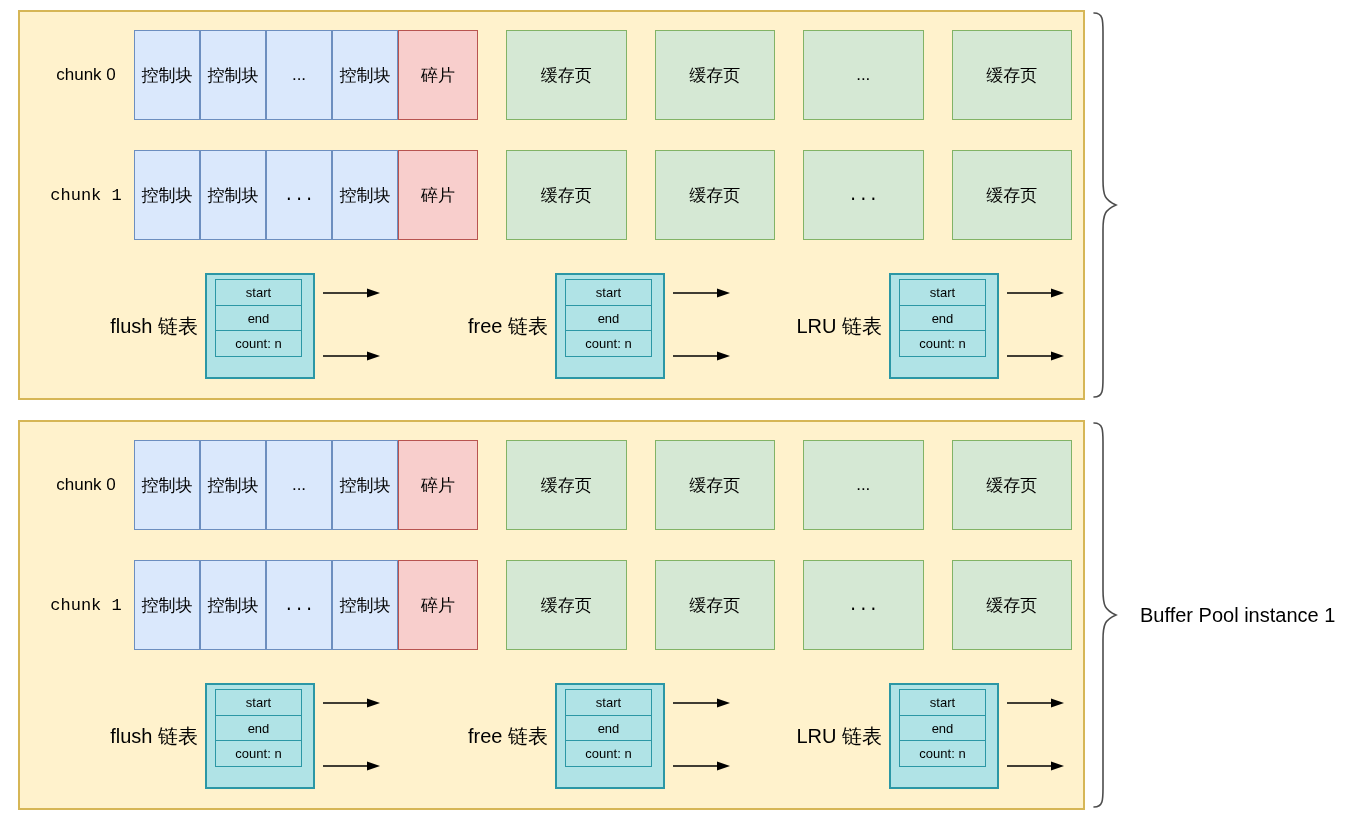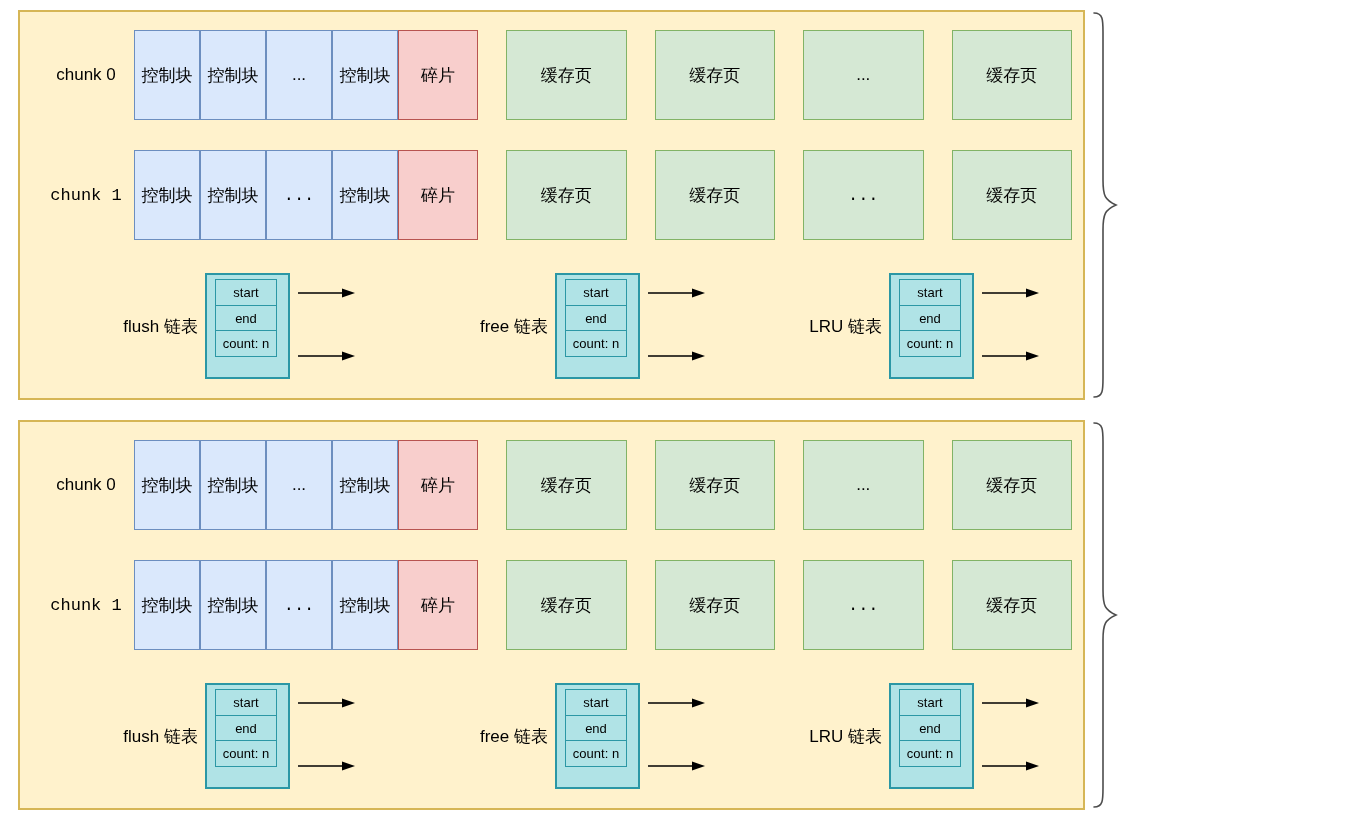--- a/index.html
+++ b/index.html
@@ -23,22 +23,22 @@
         font-size:17px;border:1px solid #000;}
   .cell[data-type="control"]{width:66px;background:var(--control-fill,#dae8fc);border-color:var(--control-border,#6c8ebf);}
   .cell[data-type="fragment"]{width:80px;background:var(--fragment-fill,#f8cecc);border-color:var(--fragment-border,#b85450);}
   .cell[data-type="page"]{flex:1;background:var(--page-fill,#d5e8d4);border-color:var(--page-border,#82b366);margin-left:28px;}
 
   .lists-row{position:absolute;left:0;top:258px;width:100%;height:112px;}
   .list-group{position:absolute;top:0;height:112px;display:flex;align-items:center;}
   .list-flush{left:78px;}
   .list-free{left:428px;}
   .list-lru{left:762px;}
-  .list-label{width:100px;margin-right:7px;text-align:right;font-size:17px;white-space:nowrap;}
-  .list-box{box-sizing:border-box;width:85px;height:106px;background:var(--list-fill,#b0e3e6);
+  .list-label{width:100px;margin-right:7px;text-align:right;font-size:20px;white-space:nowrap;}
+  .list-box{box-sizing:border-box;width:110px;height:106px;background:var(--list-fill,#b0e3e6);
             border:2px solid var(--list-border,#2b97a5);padding:4px 11px 20px 8px;
             display:flex;flex-direction:column;justify-content:center;}
   .list-cell{box-sizing:border-box;height:32px;margin-top:-1px;border:1.5px solid var(--list-border,#2b97a5);
              background:var(--list-fill,#b0e3e6);display:flex;align-items:center;justify-content:center;
              font-size:13px;white-space:nowrap;}
   .list-cell:first-child{margin-top:0;}
   .arrows{margin-left:8px;display:block;}
 
   .brace{position:absolute;left:1088px;top:0;}
   .instance-label{position:absolute;left:1124px;top:0;height:390px;display:flex;align-items:center;
@@ -218,14 +218,15 @@
             </svg>
           </div>
 
         </div>
       </div>
 
       <svg class="brace" width="36" height="390" viewBox="0 0 36 390">
         <path d="M 6 3 C 15 3, 15 10, 15 22 L 15 170 C 15 186, 17 190, 28 195 C 17 200, 15 204, 15 220 L 15 368 C 15 380, 15 387, 6 387" fill="none" stroke="#4d4d4d" stroke-width="1.6" stroke-linecap="round"></path>
       </svg>
 
+      <div class="instance-label">Buffer Pool instance 1</div>
     </section>
   </div>
 
 </body></html>

